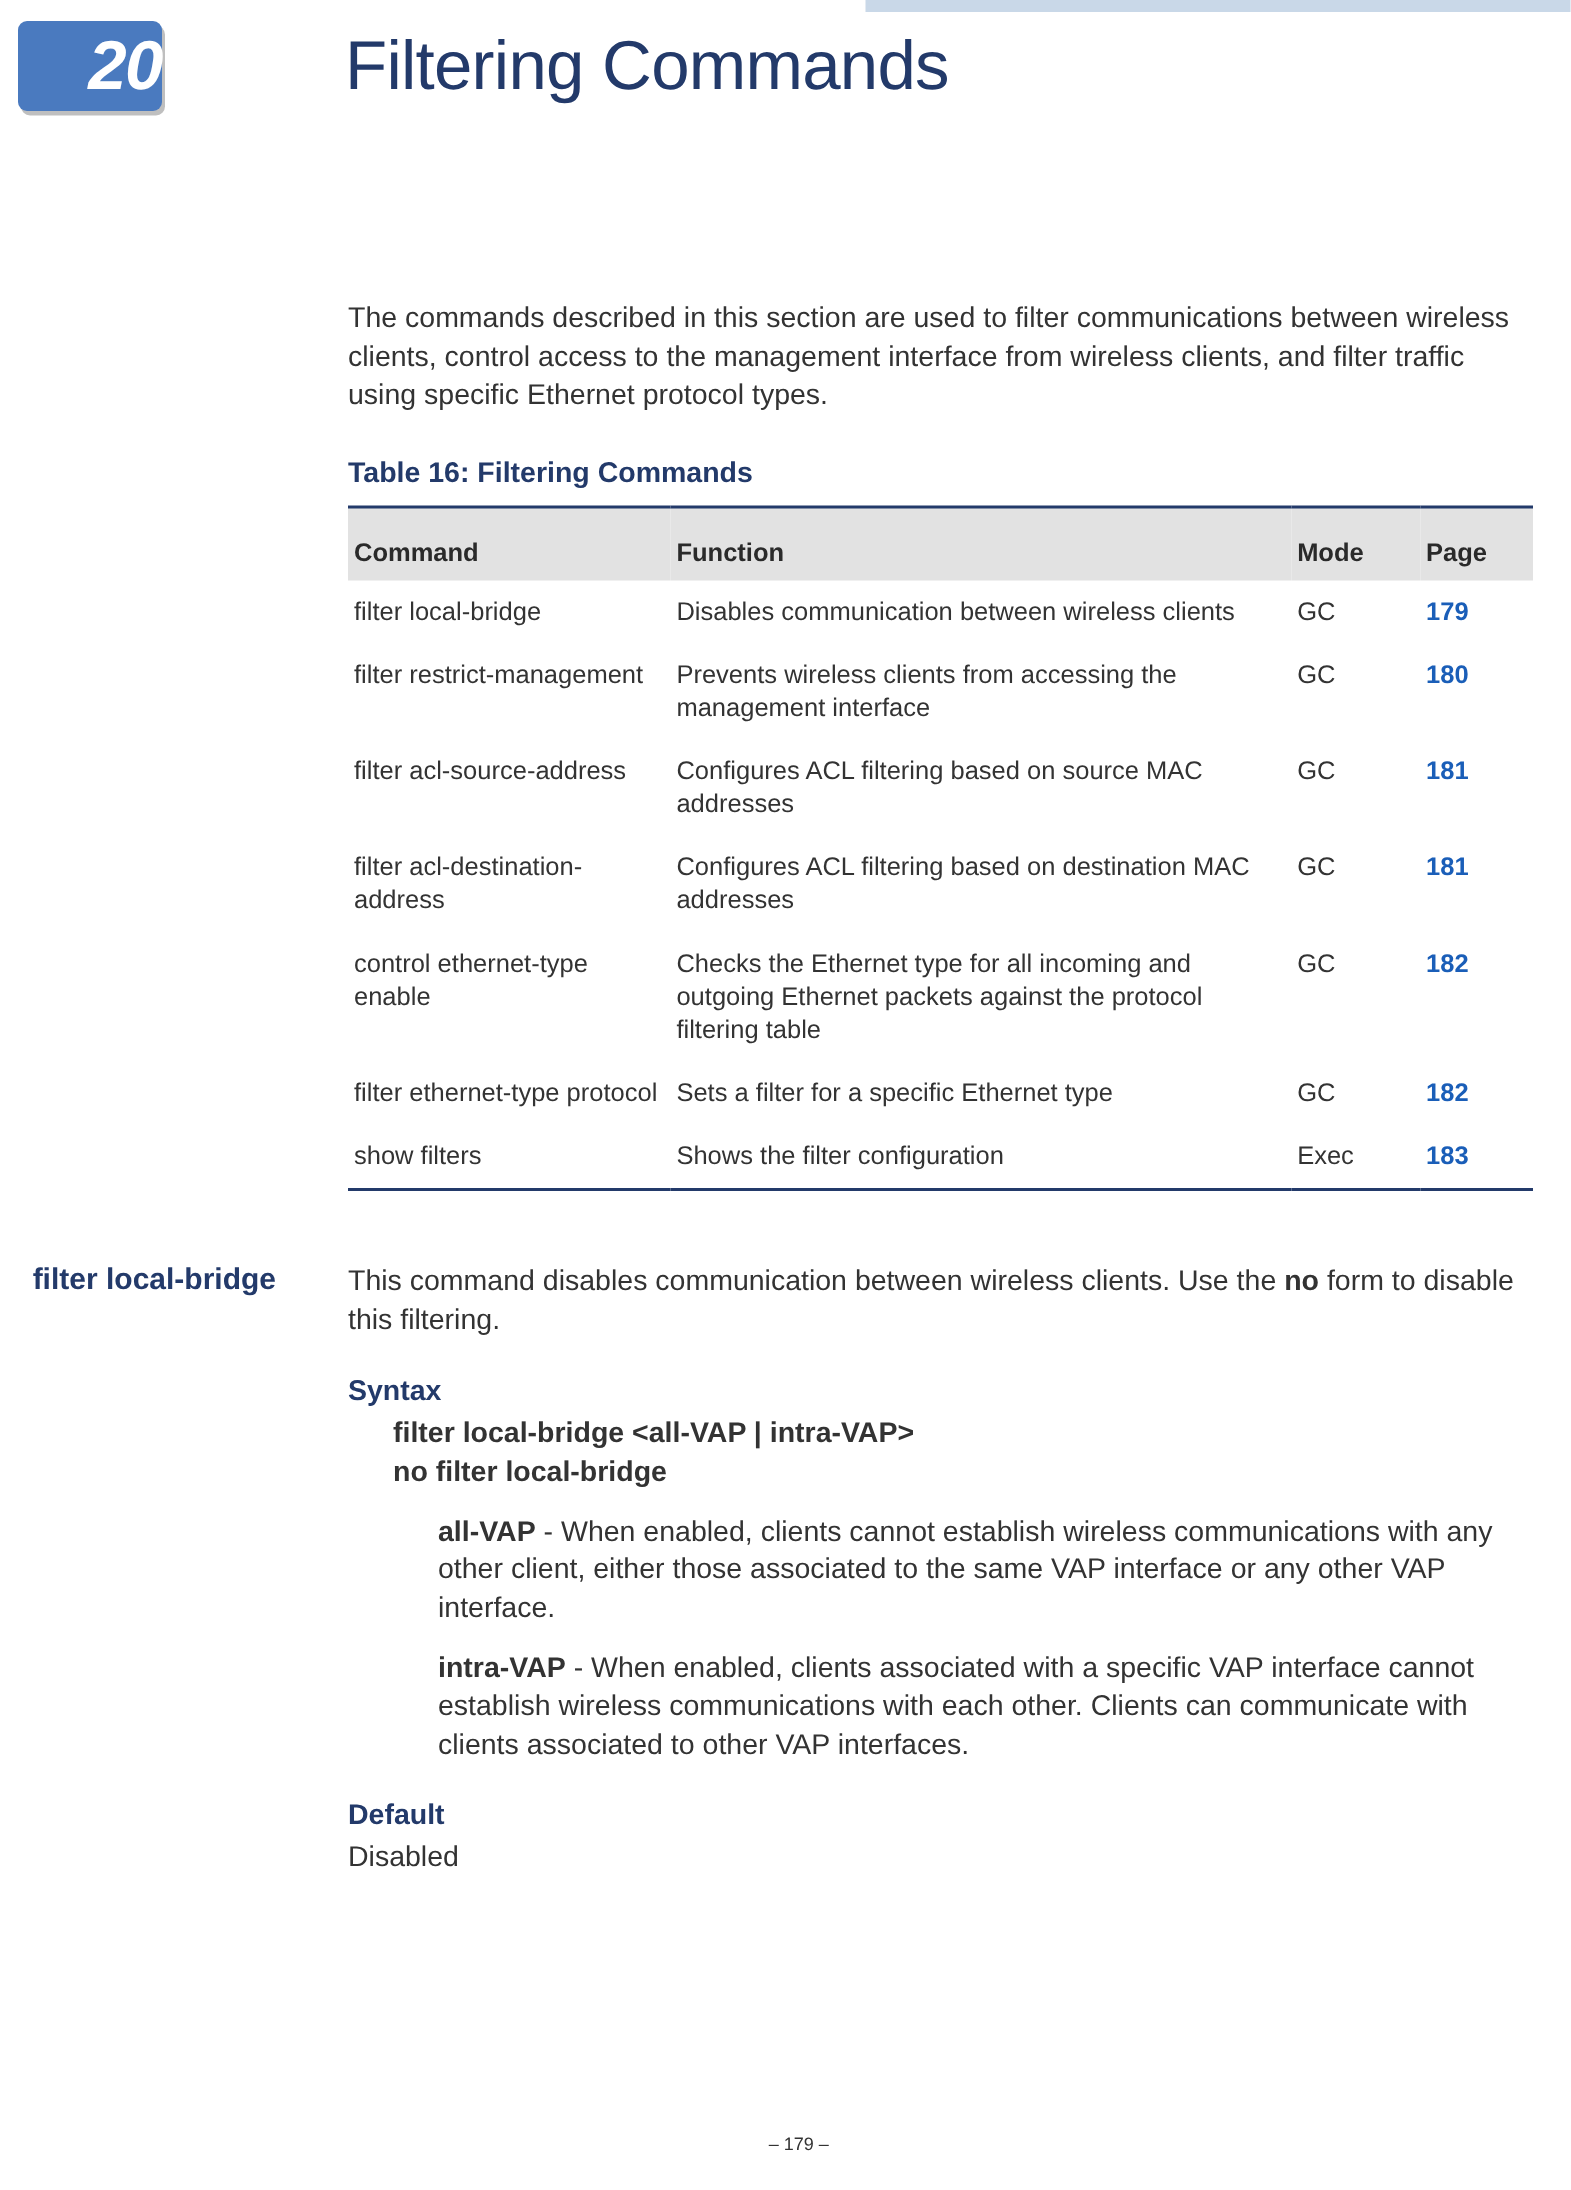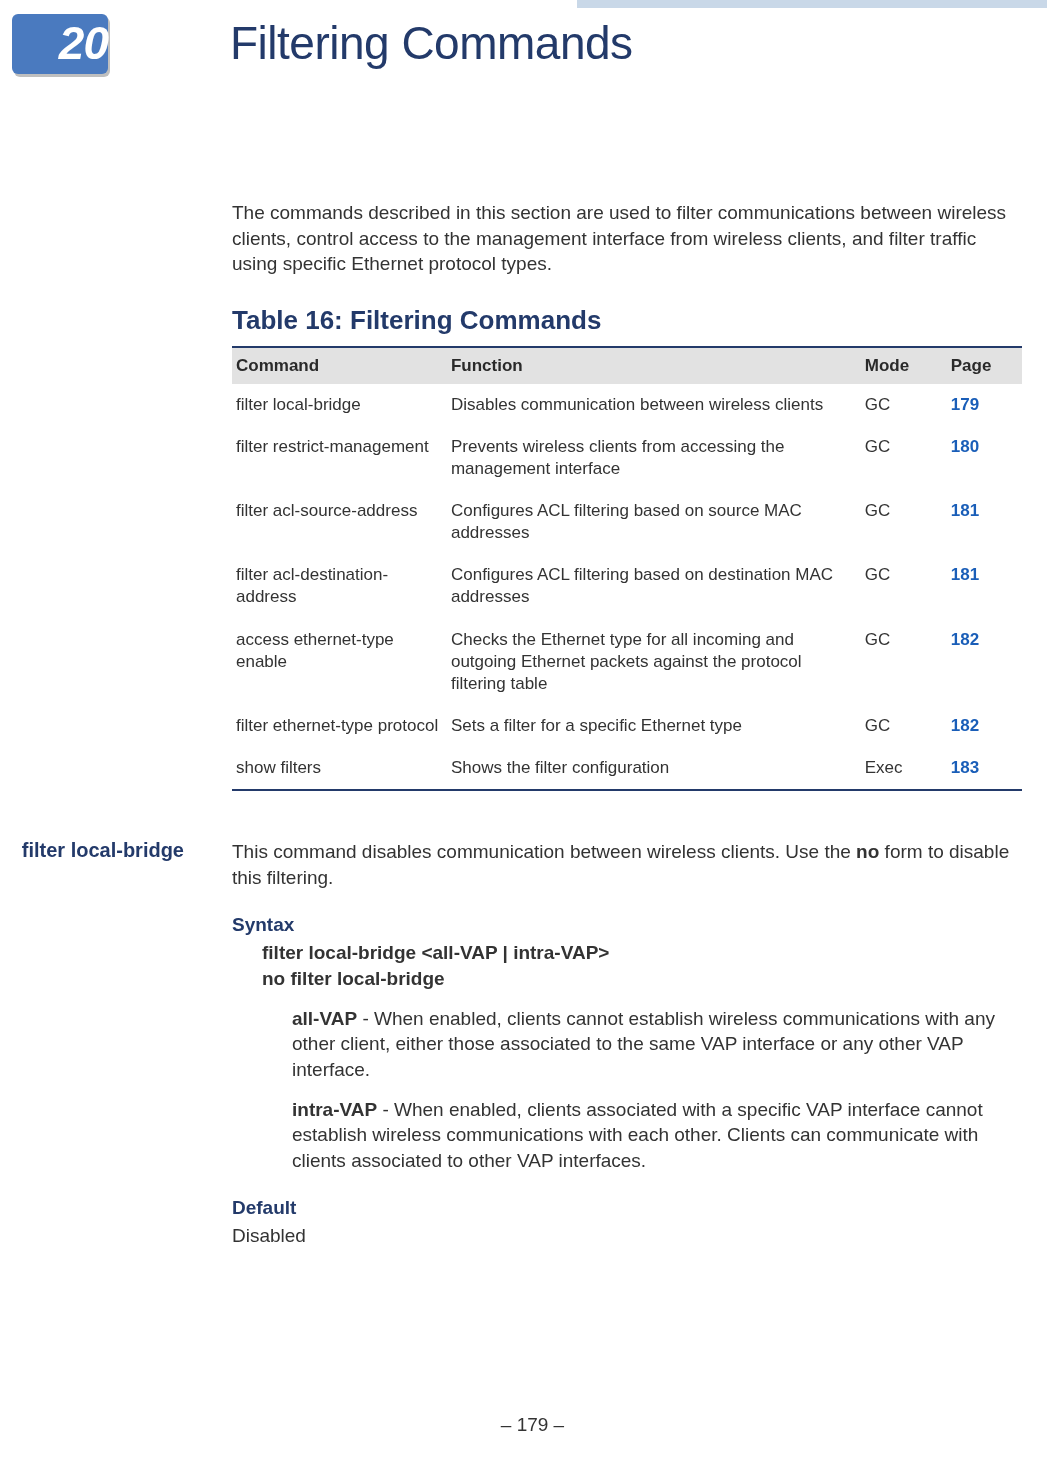--- a/index.html
+++ b/index.html
@@ -53,35 +53,35 @@
   }
   .intro {
     font-size: 19px;
     color: #333;
     line-height: 1.35;
     margin-bottom: 28px;
   }
   .table-title {
     color: #233a6a;
     font-weight: 700;
-    font-size: 26px;
+    font-size: 19px;
     margin-bottom: 10px;
   }
   table.cmd-table {
     width: 100%;
     border-collapse: collapse;
     border-top: 2.5px solid #233a6a;
     border-bottom: 2.5px solid #233a6a;
   }
   table.cmd-table th {
     text-align: left;
     font-size: 17px;
     font-weight: 700;
     background: #e2e2e2;
-    padding: 8px 8px 8px 4px;
+    padding: 20px 8px 8px 4px;
     color: #2a2a2a;
   }
   table.cmd-table th:first-child { padding-left: 4px; }
   table.cmd-table td {
     padding: 10px 8px 10px 4px;
     vertical-align: top;
     font-size: 17px;
     line-height: 1.3;
     color: #333;
   }
@@ -127,21 +127,21 @@
   }
   .param {
     margin-left: 30px;
     margin-top: 14px;
   }
   .footer {
     position: absolute;
     bottom: 24px;
     width: 1047px;
     text-align: center;
-    font-size: 19px;
+    font-size: 12px;
     color: #333;
     padding-left: 18px;
   }
   .command-section {
     position: relative;
     margin-top: 48px;
   }
 </style>
 </head>
 <body>
@@ -185,21 +185,21 @@
         <td>GC</td>
         <td class="page-col">181</td>
       </tr>
       <tr>
         <td>filter acl-destination-address</td>
         <td>Configures ACL filtering based on destination MAC addresses</td>
         <td>GC</td>
         <td class="page-col">181</td>
       </tr>
       <tr>
-        <td>access ethernet-type enable</td>
+        <td>control ethernet-type enable</td>
         <td>Checks the Ethernet type for all incoming and outgoing Ethernet packets against the protocol filtering table</td>
         <td>GC</td>
         <td class="page-col">182</td>
       </tr>
       <tr>
         <td>filter ethernet-type protocol</td>
         <td>Sets a filter for a specific Ethernet type</td>
         <td>GC</td>
         <td class="page-col">182</td>
       </tr>

